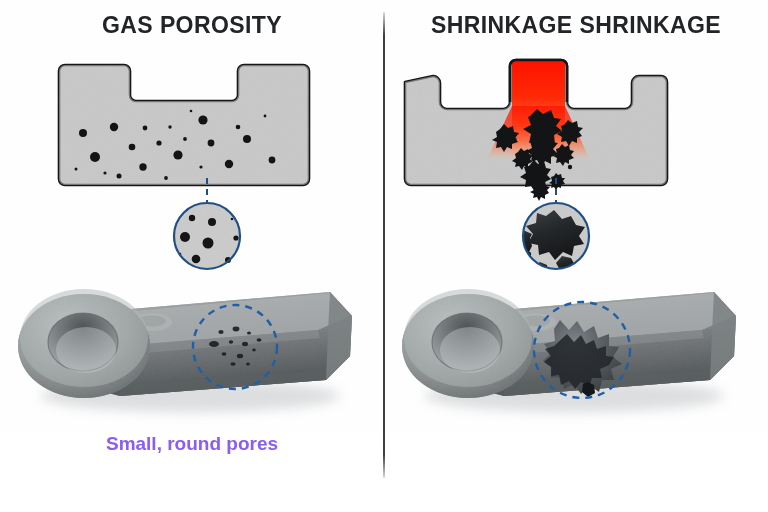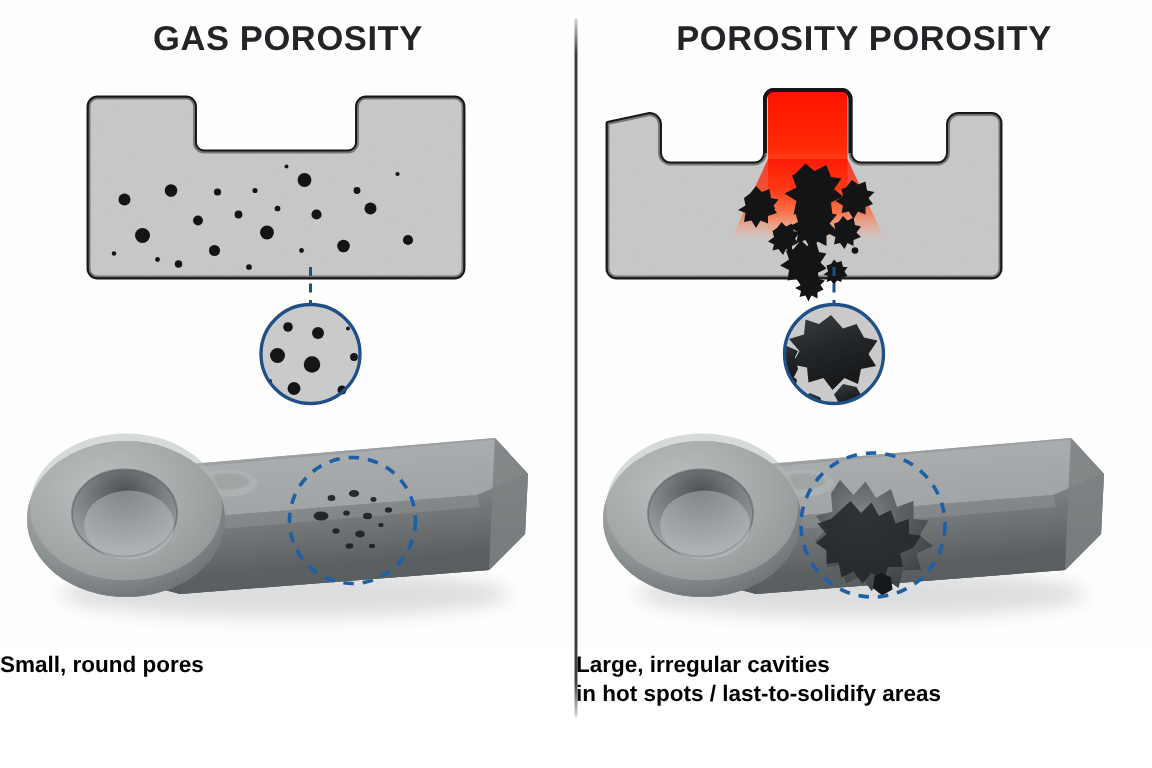--- a/index.html
+++ b/index.html
@@ -28,23 +28,23 @@
     position:absolute;top:12px;left:0;width:384px;
     text-align:center;
     font-size:23px;font-weight:bold;letter-spacing:.4px;
     color:#222427;
     white-space:nowrap;
   }
 
   
   .caption{
     position:absolute;left:0;width:384px;top:434px;
-    text-align:left;
-    font-size:15px;font-weight:bold;line-height:19px;
-    color:#000000;
+    text-align:center;
+    font-size:19px;font-weight:bold;line-height:19px;
+    color:#8b5cf6;
   }
   .caption span{display:block;}
 
   
   .xsec{position:absolute;top:48px;left:0;width:384px;height:150px;}
   .loupe{position:absolute;top:178px;left:0;width:384px;height:110px;}
   .part{position:absolute;top:272px;left:0;width:384px;height:160px;}
 
   svg{display:block;overflow:visible;}
 </style>
@@ -239,21 +239,21 @@
       </svg>
     </div>
 
     <div class="caption">
       <span>Small, round pores</span>
     </div>
   </div>
 
   <div class="panel right">
 
-    <div class="panel-title">POROSITY POROSITY</div>
+    <div class="panel-title">SHRINKAGE SHRINKAGE</div>
 
     <div class="xsec">
       <svg width="384" height="150" viewBox="0 0 384 150">
         <defs>
           <filter id="grainR">
             <feTurbulence type="fractalNoise" baseFrequency="0.9" numOctaves="3" result="n"></feTurbulence>
             <feColorMatrix in="n" type="saturate" values="0"></feColorMatrix>
             <feComponentTransfer>
                 <feFuncA type="linear" slope="0.16"></feFuncA>
               </feComponentTransfer>
@@ -415,21 +415,17 @@
           <path fill="url(#cavityG)" d="M176,48
             l9,10 8,-9 7,11 10,-6 4,12 11,-4 0,12 10,1 -6,10 9,7 -11,5 3,11 -12,0 -3,12 -10,-7 -8,9 -7,-10 -10,5 -3,-12 -10,1 1,-11 -9,-6 8,-8 -7,-9 11,-3 -1,-12 z"></path>
           <path fill="#22262a" opacity="0.85" d="M183,62
             l7,8 7,-7 5,9 8,-4 3,9 9,-3 0,10 8,1 -5,8 -9,4 2,9 -10,0 -3,9 -8,-5 -6,7 -6,-8 -8,4 -2,-10 -8,1 0,-9 -7,-5 7,-6 -6,-7 9,-3 z"></path>
           <path fill="#16191b" d="M204,110 l6,3 1,8 -7,4 -6,-5 1,-8 z"></path>
           <circle cx="198" cy="78" r="48" fill="none" stroke="#1f5fa8" stroke-width="2.4" stroke-dasharray="7 6"></circle>
         </g>
       </svg>
     </div>
 
-    <div class="caption">
-      <span>Large, irregular cavities</span>
-      <span>in hot spots / last-to-solidify areas</span>
-    </div>
   </div>
 
   <div class="divider"></div>
 
 </div>
 
 </body></html>

